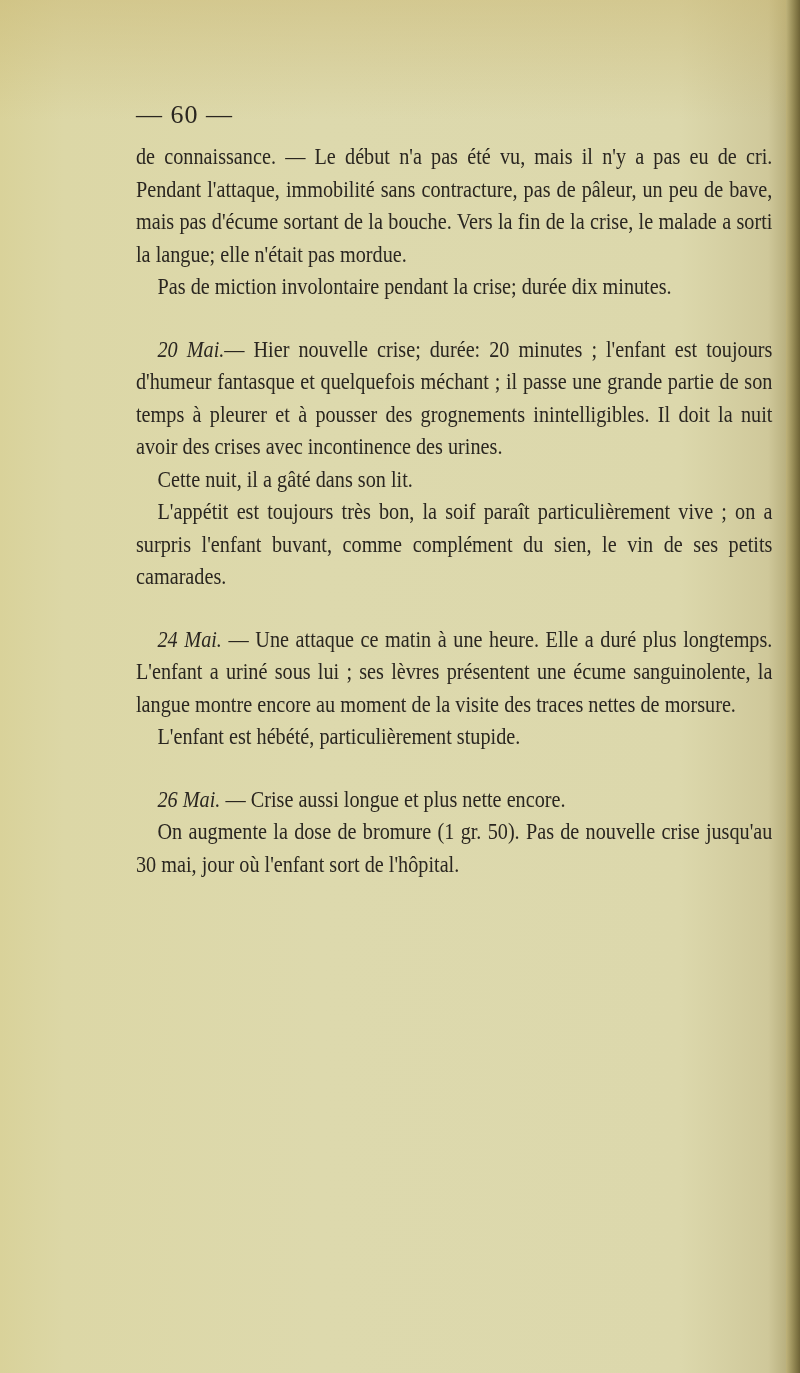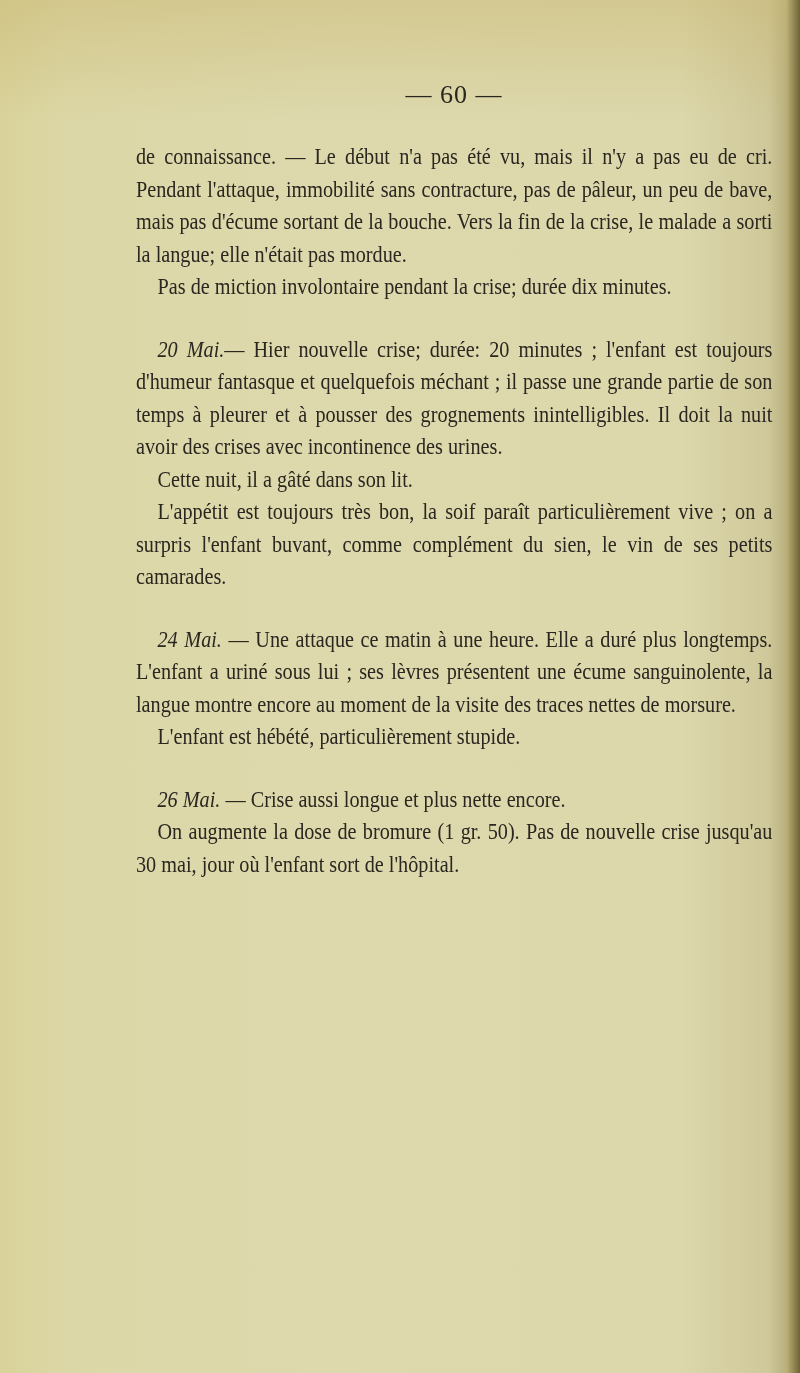--- a/index.html
+++ b/index.html
@@ -15,22 +15,22 @@
     background: linear-gradient(180deg, rgba(200,180,110,0.45), rgba(220,215,170,0));
   }
   .edge {
     position:absolute; right:0; top:0; width:14px; height:1373px;
     background: linear-gradient(90deg, #bfb37a, #8f8450 60%, #6e6336);
   }
   .page {
     position:absolute; left:136px; top:0; width:636px;
   }
   .folio {
-    position:absolute; left:0; width:636px; top:80px;
-    text-align:center; font-size:26px; letter-spacing:1px;
+    position:absolute; left:0; width:636px; top:100px;
+    text-align:left; font-size:26px; letter-spacing:1px;
   }
   .text {
     position:absolute; left:0; top:140px; width:636px;
     font-size:23.5px; line-height:32.5px; text-align:justify;
     font-family: "Liberation Sans Narrow","Liberation Serif", serif;
     transform: scaleX(0.86); transform-origin:left top;
     width:740px;
   }
   .p { margin:0; text-indent:0; }
   .p.indent { text-indent:25px; }

